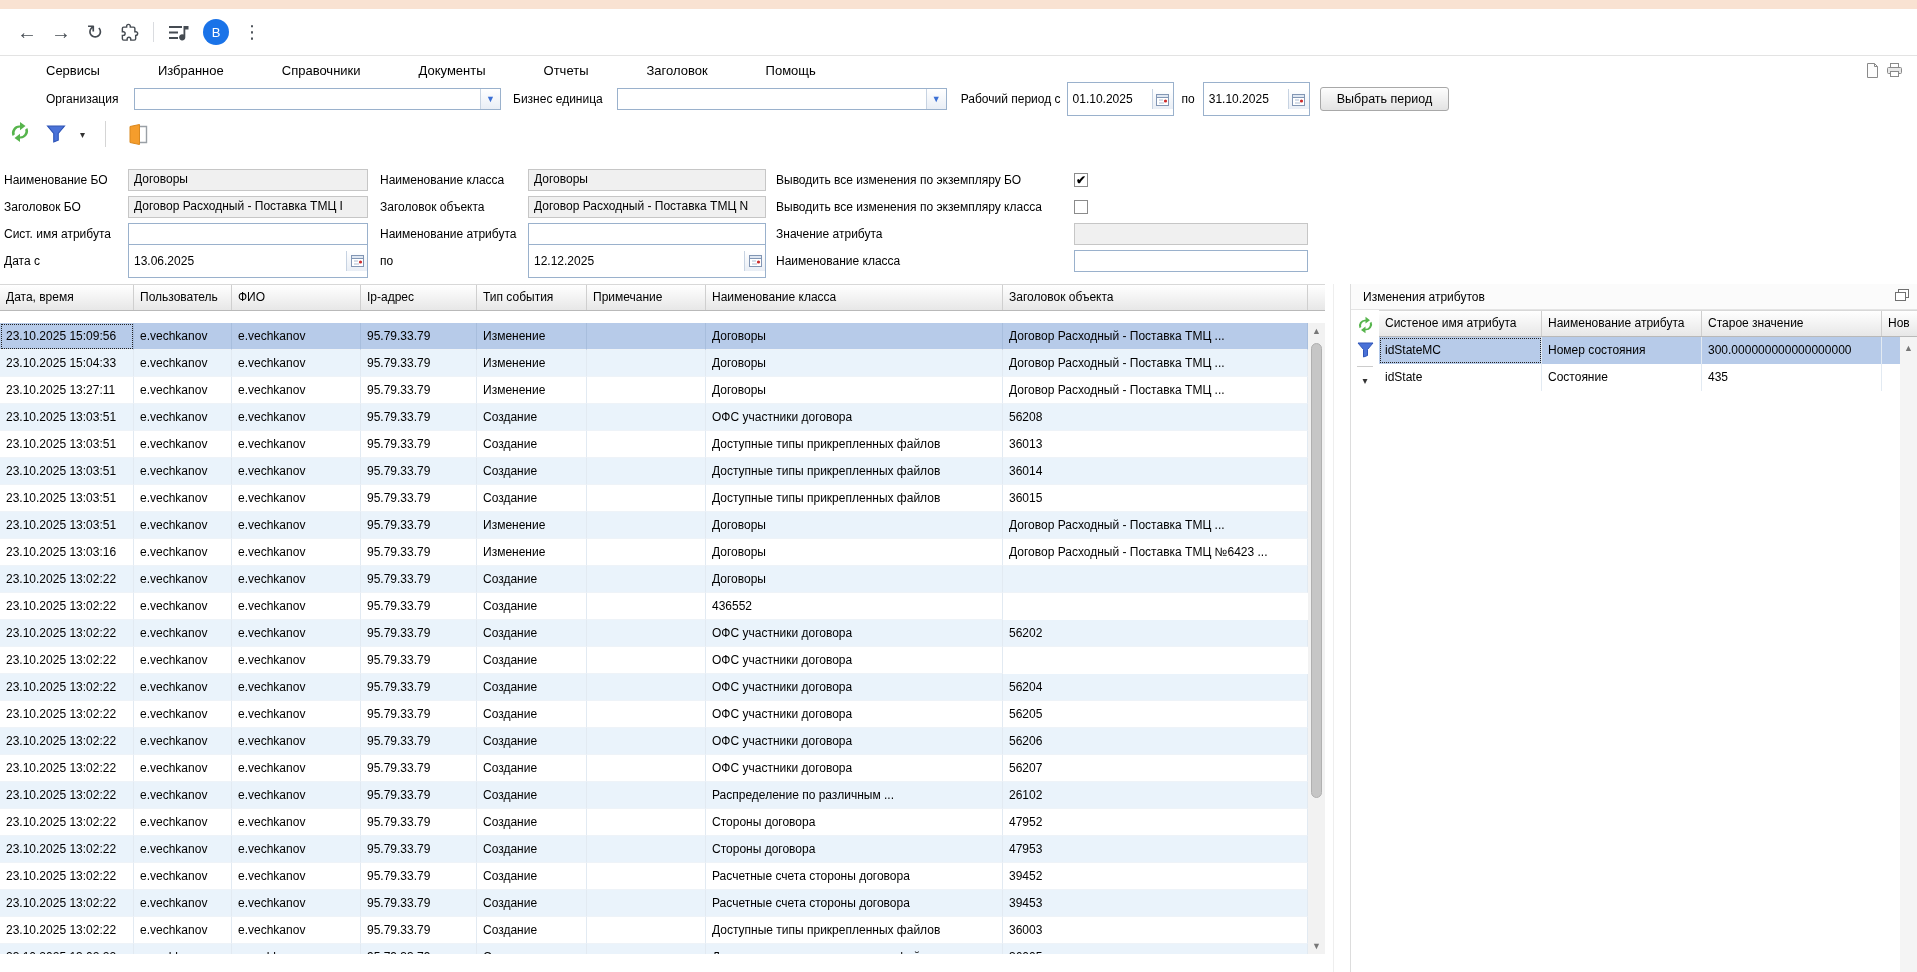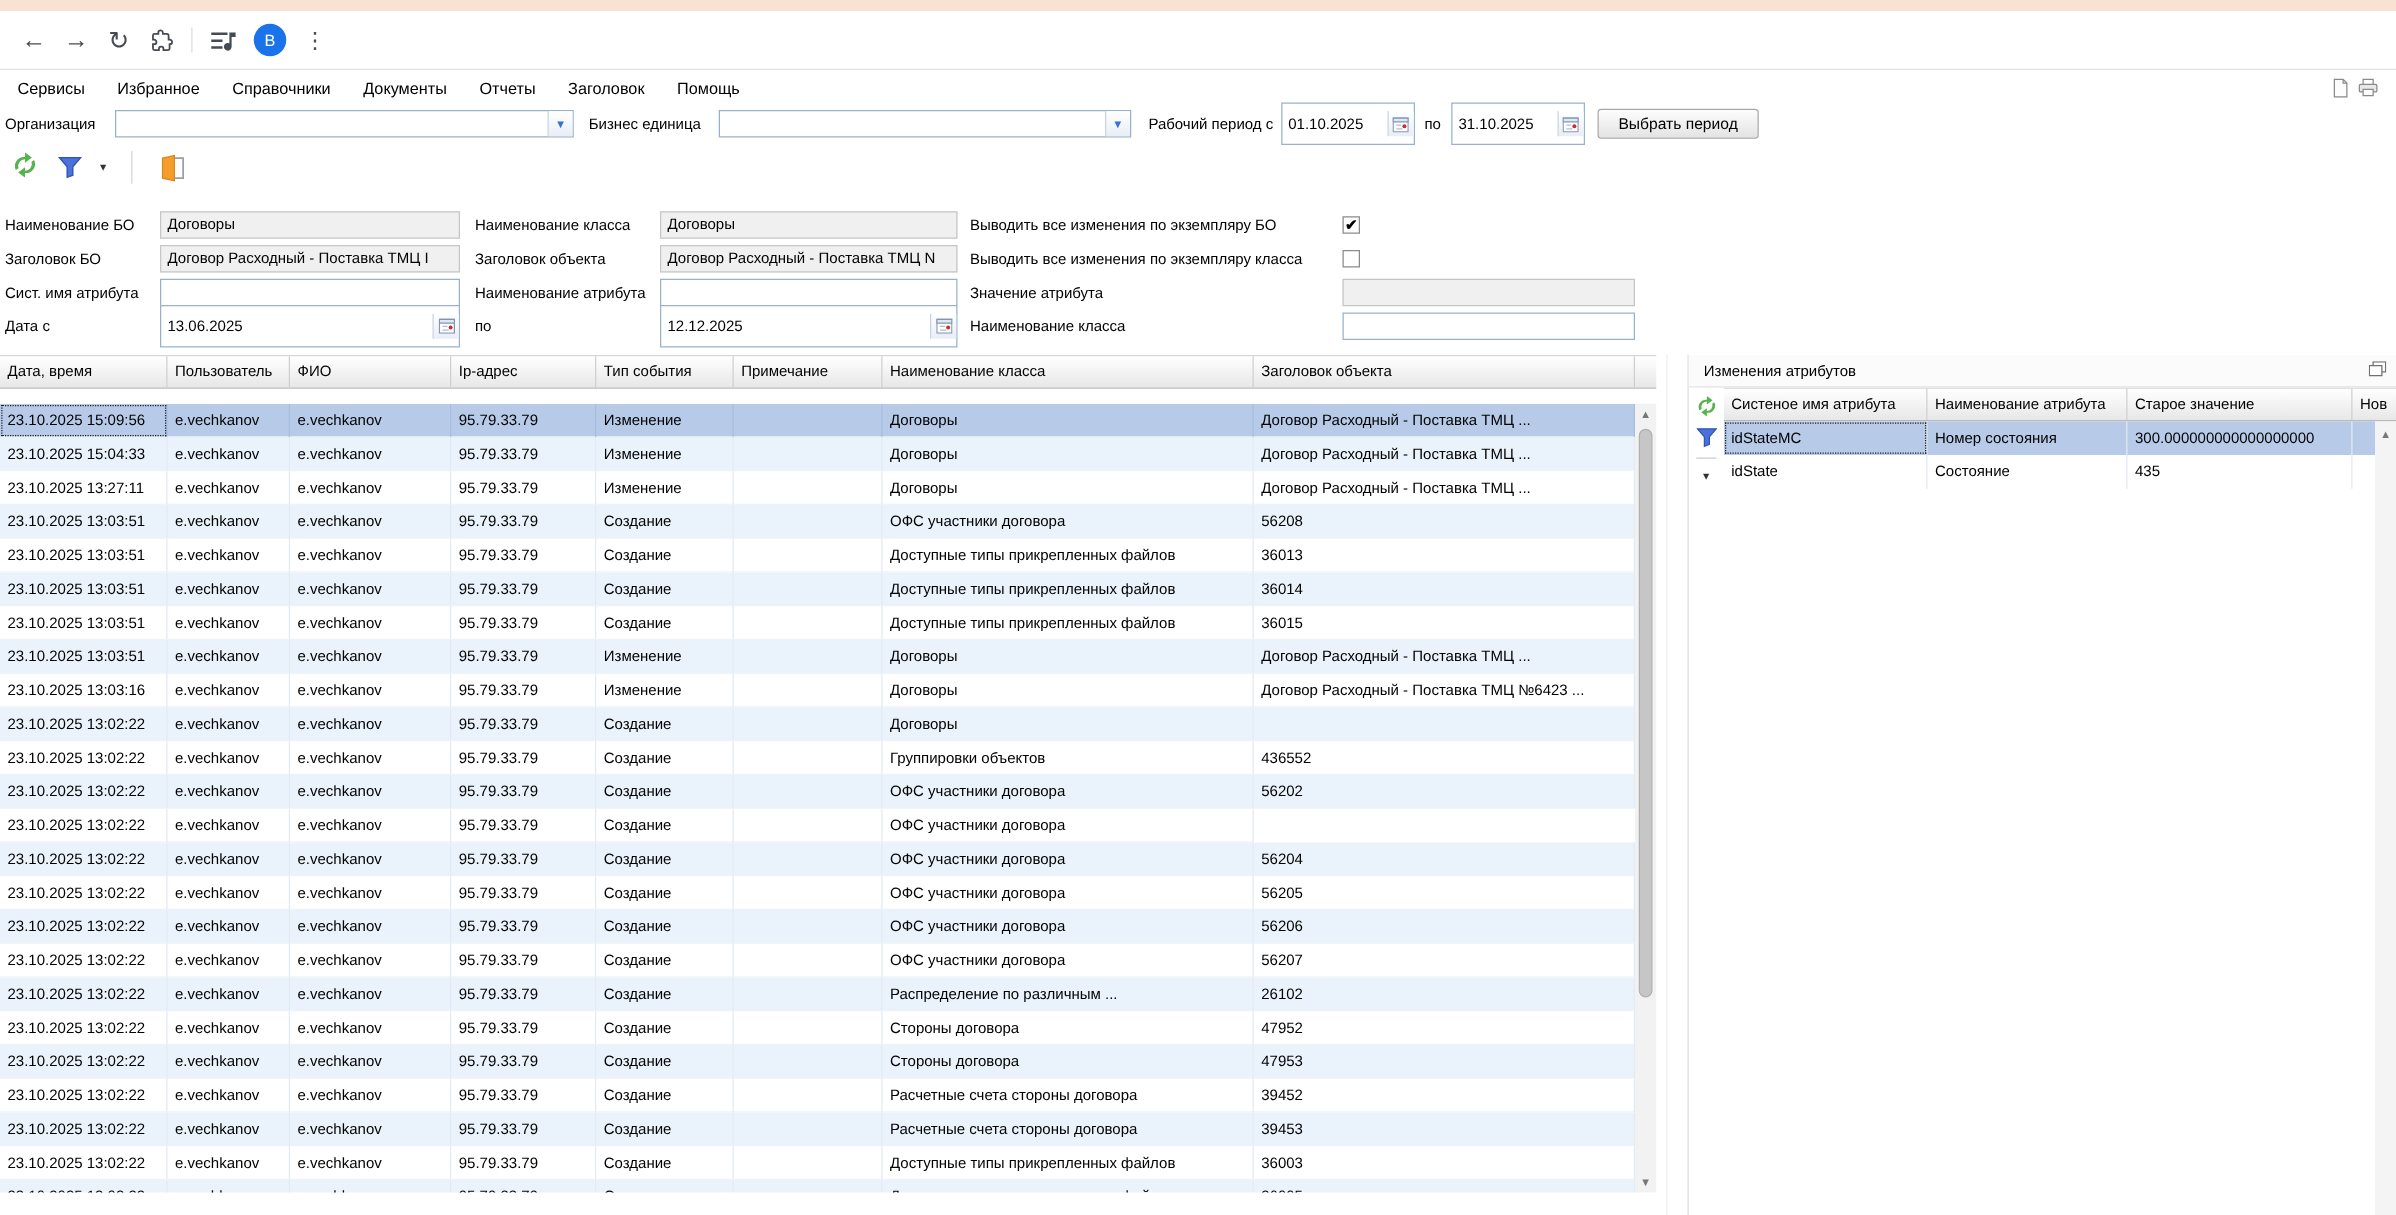--- a/index.html
+++ b/index.html
@@ -15,25 +15,25 @@
             display:flex; align-items:center; padding:0 14px; margin:0 10px; background:#fff; }
   .urlbar .url { font-size:15px; color:#202124; white-space:nowrap; overflow:hidden; }
   .chrome-right { display:flex; align-items:center; gap:14px; padding-left:8px; }
   .vsep { width:1px; height:20px; background:#dadce0; }
   .avatar { width:26px; height:26px; border-radius:50%; background:#1a73e8; color:#fff;
             font-size:13px; display:flex; align-items:center; justify-content:center; }
   .dots { font-size:18px; color:#454b52; }
 
   
   .menubar { height:28px; display:flex; align-items:center; padding:0 14px; background:#fff; }
-  .menu-item { font-size:13px; margin-right:26px; cursor:pointer; }
+  .menu-item { font-size:13px; margin-right:26px; cursor:pointer;margin-left:32px; }
   .mb-icons { margin-left:auto; display:flex; gap:6px; align-items:center; }
 
   
-  .periodbar { height:30px; display:flex; align-items:center; font-size:12px; padding-left:4px; }
+  .periodbar { height:30px; display:flex; align-items:center; font-size:12px; padding-left:4px;margin-left:42px; }
   .combo { height:22px; border:1px solid #9ab1cc; background:#fff; display:flex; }
   .combo .cb-txt { flex:1; }
   .combo .cb-btn { width:20px; border-left:1px solid #c7d3e2; background:linear-gradient(#fff,#e9eef5);
                    color:#3b6fd4; font-size:9px; display:flex; align-items:center; justify-content:center; }
   .datefield { height:34px; border:1px solid #9ab1cc; background:#fff; display:flex; align-items:center; }
   .datefield .d-txt { flex:1; padding:0 5px; font-size:12px; }
   .datefield .cal { width:21px; height:20px; border-left:1px solid #c7d3e2;
                     background:linear-gradient(#fff,#e9eef5); display:flex; align-items:center; justify-content:center; }
   .btn { height:24px; padding:0 16px; font-size:12.5px; border:1px solid #a8a8a8; border-radius:3px;
          background:linear-gradient(#fdfdfd,#e3e3e3); display:inline-flex; align-items:center; }
@@ -419,21 +419,20 @@
               <div></div>
             </div>
 
             <div class="arow" data-index="10">
               <div class="c0">23.10.2025 13:02:22</div>
               <div>e.vechkanov</div>
               <div>e.vechkanov</div>
               <div>95.79.33.79</div>
               <div>Создание</div>
               <div></div>
-              <div>Группировки объектов</div>
               <div>436552</div>
             </div>
 
             <div class="arow" data-index="11">
               <div class="c0">23.10.2025 13:02:22</div>
               <div>e.vechkanov</div>
               <div>e.vechkanov</div>
               <div>95.79.33.79</div>
               <div>Создание</div>
               <div></div>

